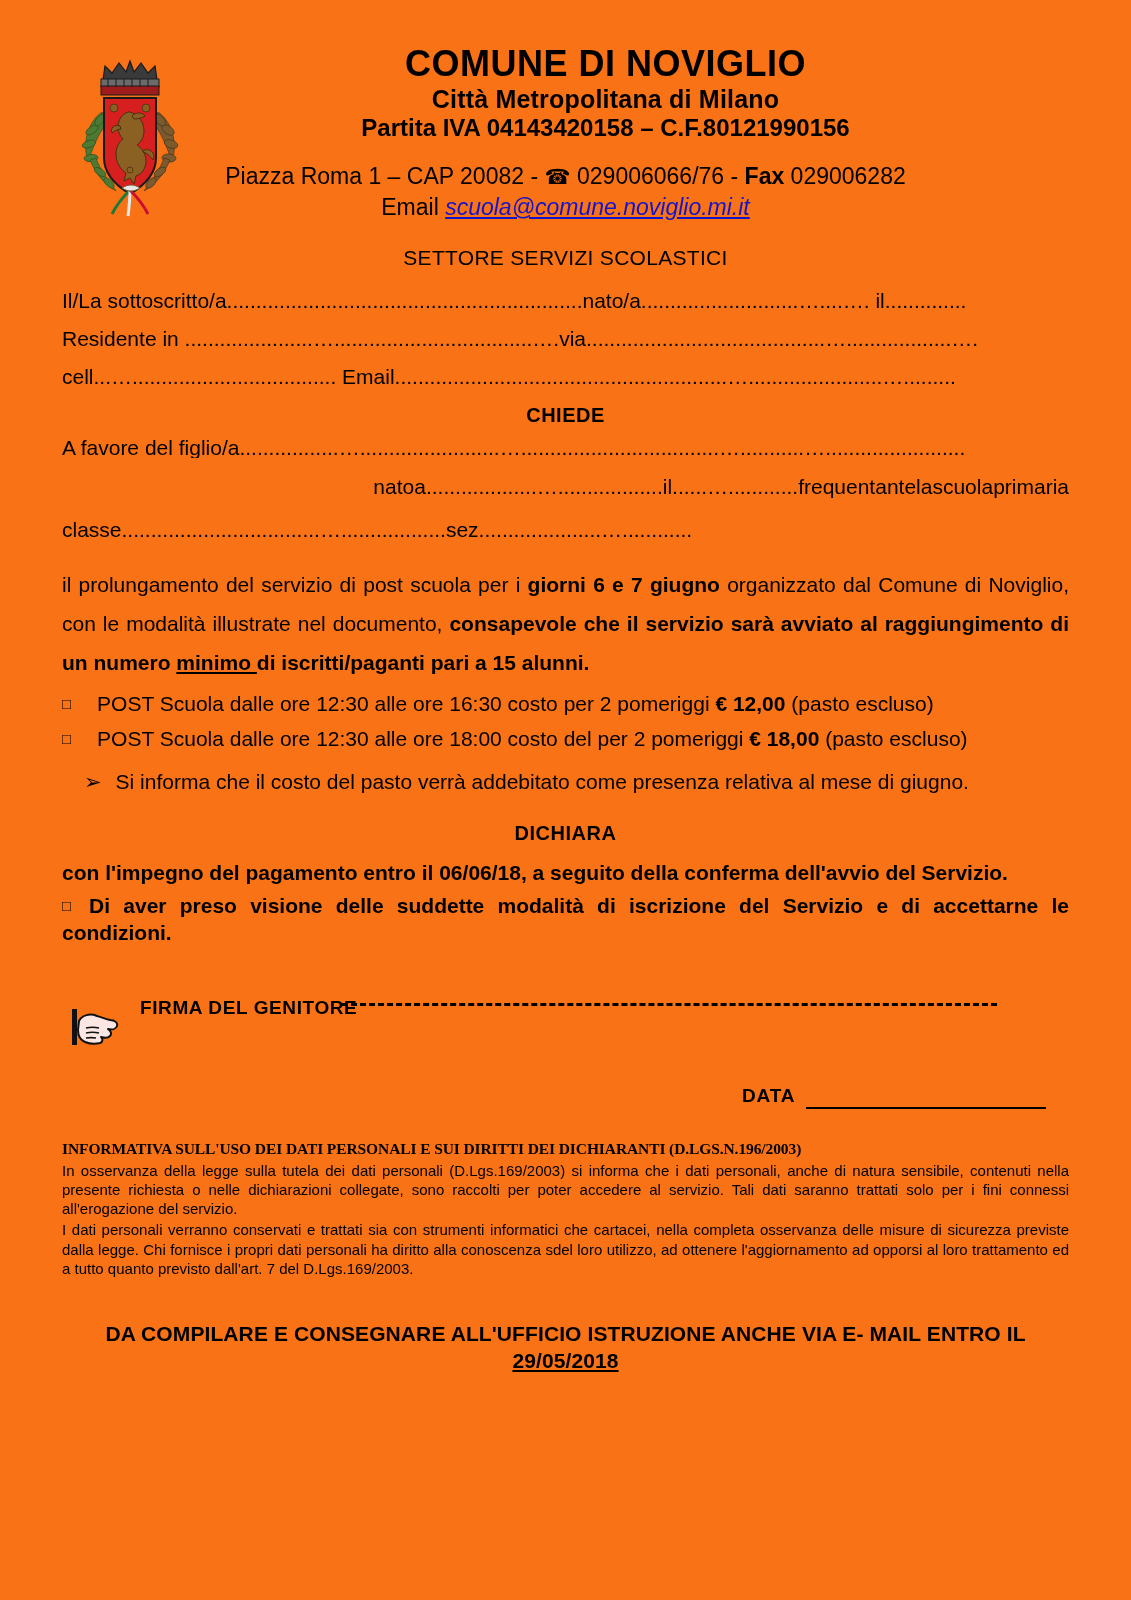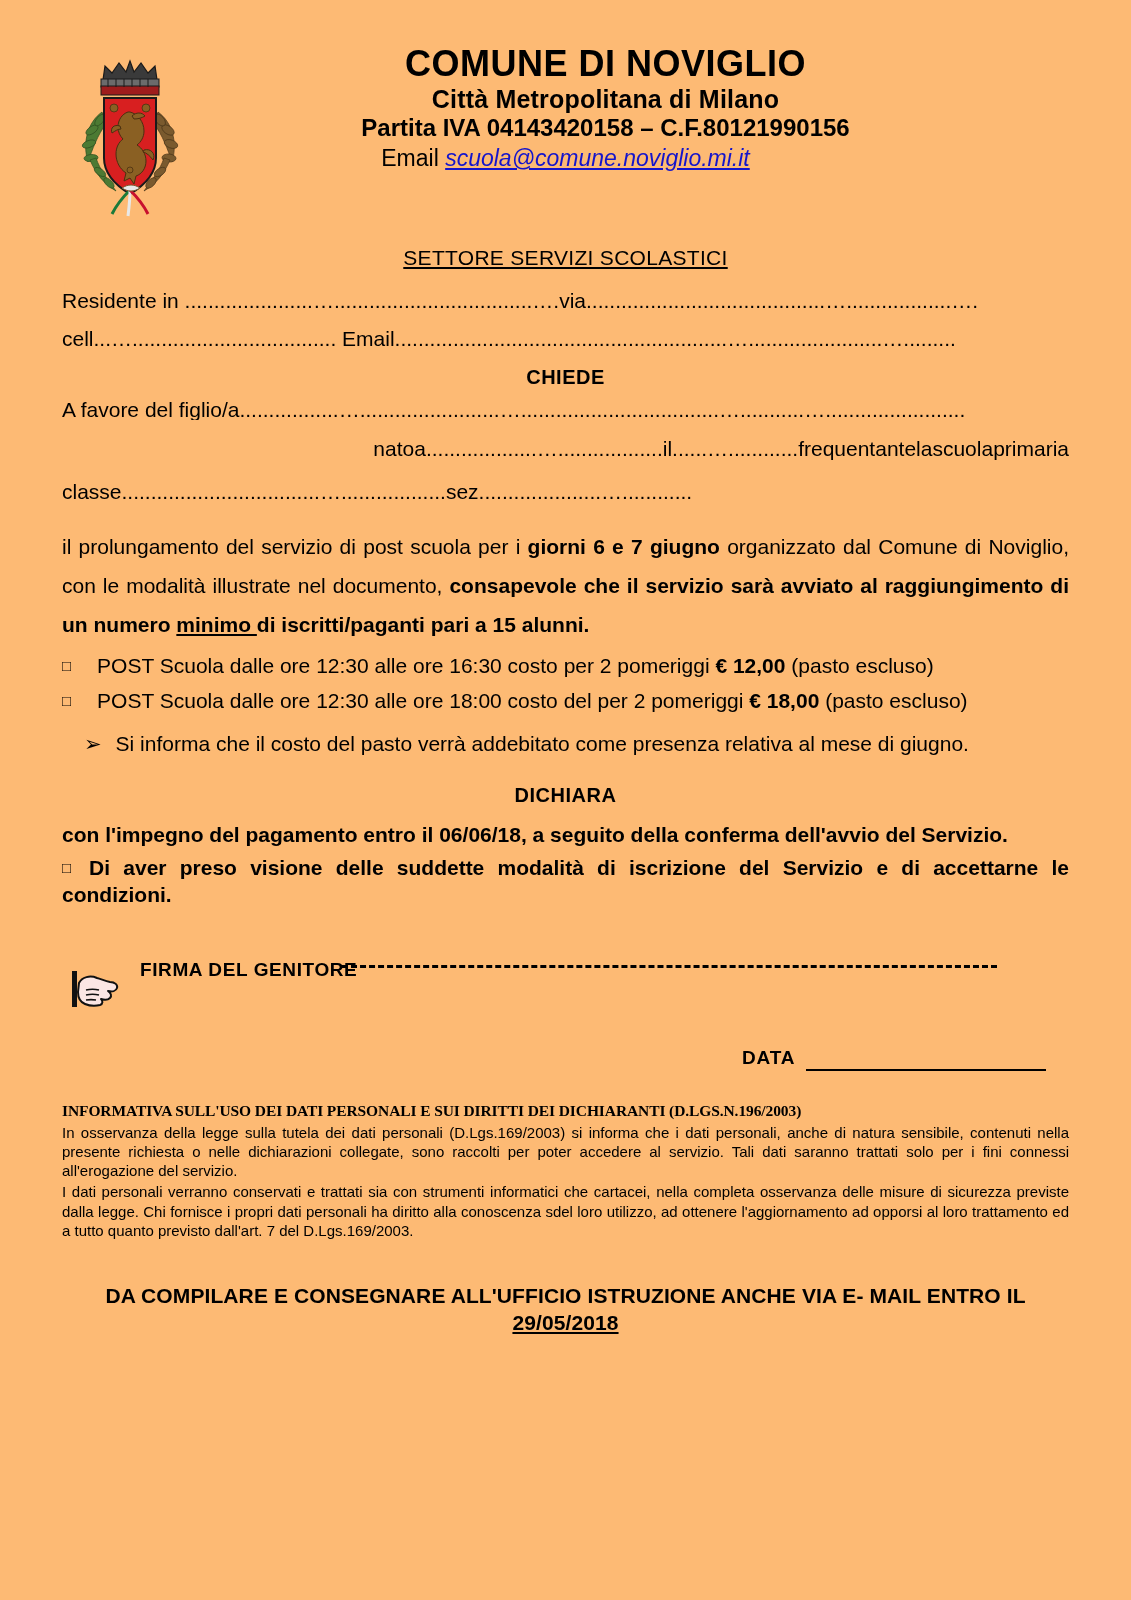--- a/index.html
+++ b/index.html
@@ -8,21 +8,21 @@
     background: #ffffff;
   }
   body {
     font-family: "Liberation Sans", sans-serif;
     color: #000000;
   }
   .page {
     position: relative;
     width: 1131px;
     height: 1600px;
-    background: #fdba74;
+    background: #f97316;
     box-sizing: border-box;
     padding: 44px 62px 0 62px;
     overflow: hidden;
   }
 
   
   .header {
     position: relative;
     min-height: 180px;
   }
@@ -75,21 +75,20 @@
     font-size: 21px;
     letter-spacing: 0;
   }
 
   
   .sector {
     text-align: center;
     font-size: 21px;
     margin-top: 22px;
     letter-spacing: 0.3px;
-    text-decoration: underline;
   }
 
   
   .oggetto {
     font-size: 23px;
     font-weight: bold;
     text-align: center;
     line-height: 1.32;
     margin-top: 22px;
     padding: 0 4px;
@@ -327,29 +326,33 @@
         <path d="M50 138 C56 134 62 134 68 138 C62 142 56 142 50 138 Z" fill="#e8e8e8" stroke="#7a5a2e" stroke-width="1"></path>
       </svg>
     </div>
 
     <div class="header-titles">
       <div class="org-name">COMUNE DI NOVIGLIO</div>
       <div class="org-sub1">Città Metropolitana di Milano</div>
       <div class="org-sub2">Partita IVA 04143420158 – C.F.80121990156</div>
     </div>
 
+    <div class="contact-line">
+      <span>Piazza Roma 1 – CAP 20082 - </span><span class="phone-icon">☎</span><span> 029006066/76 - </span><span class="fax-label">Fax</span><span> 029006282</span>
+    </div>
     <div class="email-line">
       <span>Email </span><a class="email-link" href="#">scuola@comune.noviglio.mi.it</a>
     </div>
   </div>
 
   <div class="sector">SETTORE SERVIZI SCOLASTICI</div>
 
 
   <div class="formblock">
+    <div class="formline">Il/La sottoscritto/a.............................................................nato/a...........................…....…. il..............</div>
     <div class="formline">Residente in ......................…..................................….via.........................................…..................….</div>
     <div class="formline"> cell...…................................... Email.........................................................….......................….........</div>
   </div>
 
   <div class="center-head chiede-head">CHIEDE</div>
   <div class="formline">A favore del figlio/a.................…........................…..................................…...........…........................</div>
   <div class="justified-line">
     <span>nato</span>
     <span>a</span>
     <span>...................…..................il......…............</span>

